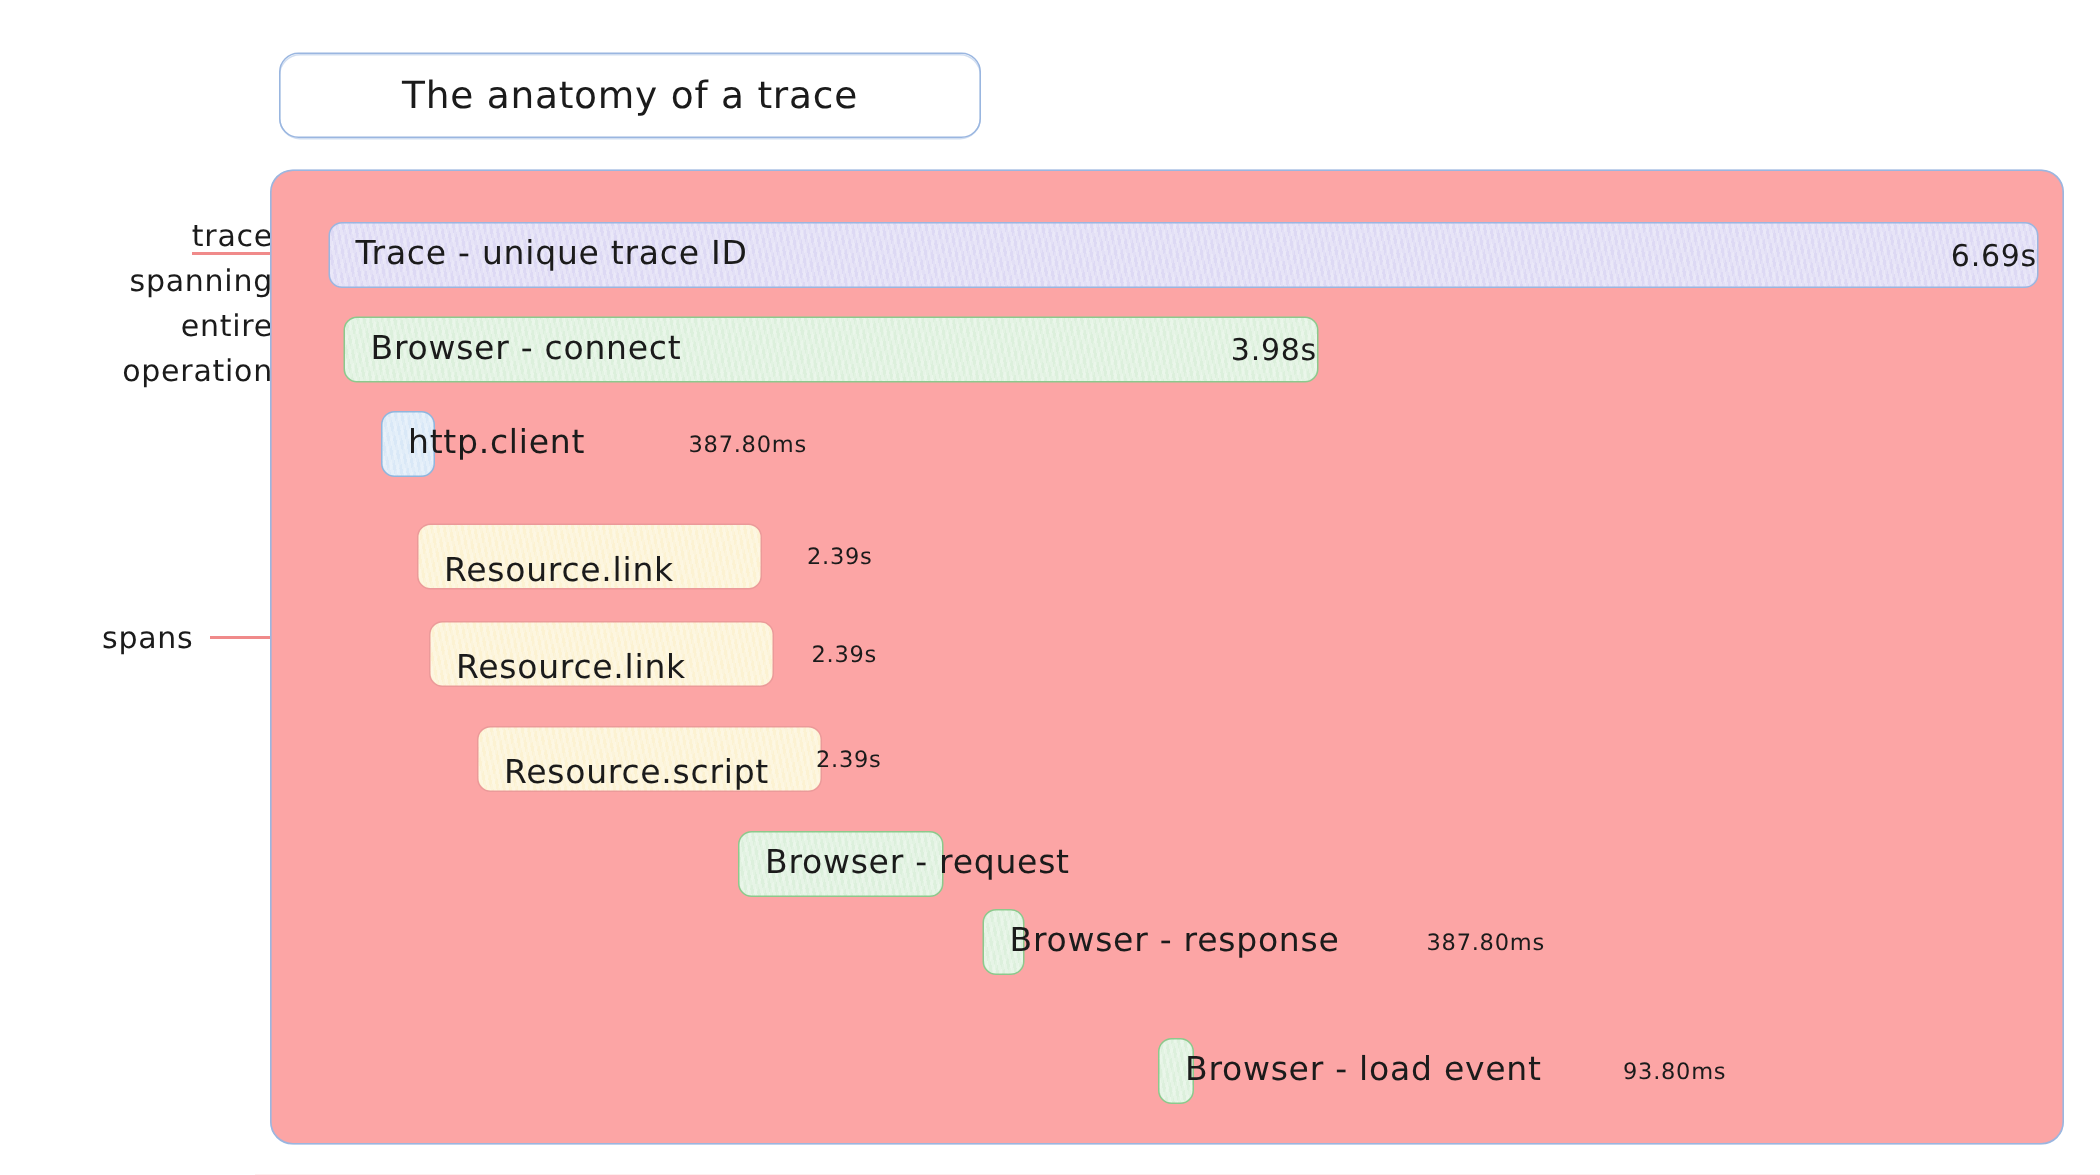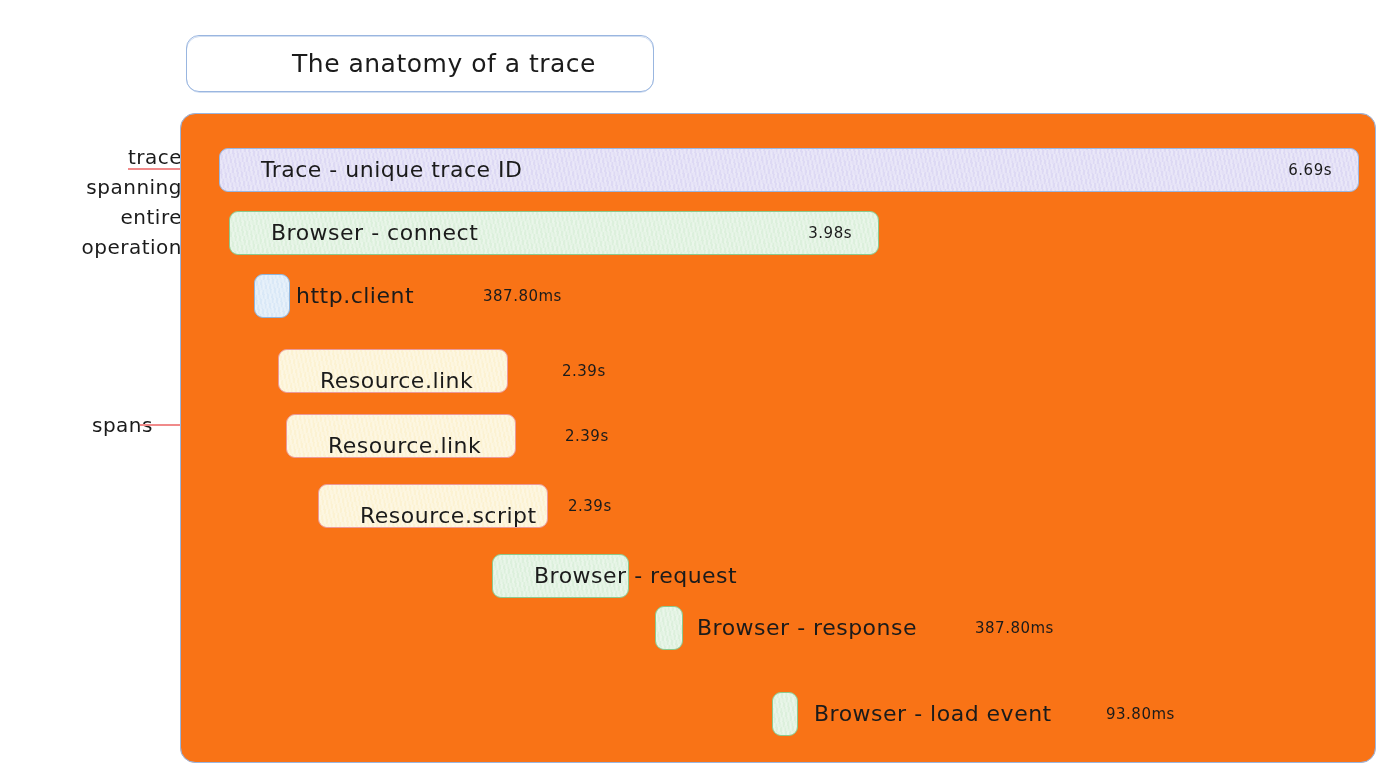--- a/index.html
+++ b/index.html
@@ -1,15 +1,15 @@
 <!DOCTYPE html>
 <html><head>
 <meta charset="utf-8">
 <style>
-  * { box-sizing: border-box; padding-left: 24px; }
+  * { box-sizing: border-box; }
   html, body {
     margin: 0; padding: 0;
     background: #ffffff;
     width: 1400px; height: 783px;
     overflow: hidden;
     font-family: "DejaVu Sans", sans-serif;
   }
   #stage {
     position: relative;
     width: 1400px;
@@ -52,21 +52,21 @@
     z-index: 2;
   }
 
   
   #trace-container {
     position: absolute;
     left: 180px; top: 113px;
     width: 1196px; height: 650px;
     border: 1.6px solid #9ab6e0;
     border-radius: 15px;
-    background: #f97316;
+    background: #fca5a5;
   }
   #trace-container::after{
     content:"";
     position:absolute;
     left:-1.5px; top:-1.5px; right:-1px; bottom:-1px;
     border: 1.1px solid rgba(154,182,224,0.4);
     border-radius: 16px;
     pointer-events:none;
   }
 
@@ -89,24 +89,24 @@
   .bar-label {
     position: relative;
     z-index: 3;
     font-size: 22px;
     white-space: nowrap;
     padding-left: 17px;
     line-height: 1;
   }
   .inner-dur {
     position: absolute;
-    right: 26px;
+    right: 0;
     top: 50%;
     transform: translateY(-50%);
-    font-size: 15px;
+    font-size: 20px;
     z-index: 3;
     white-space: nowrap;
   }
   .outside-dur {
     position: absolute;
     top: 50%;
     transform: translateY(-50%);
     font-size: 15px;
     white-space: nowrap;
     z-index: 3;

